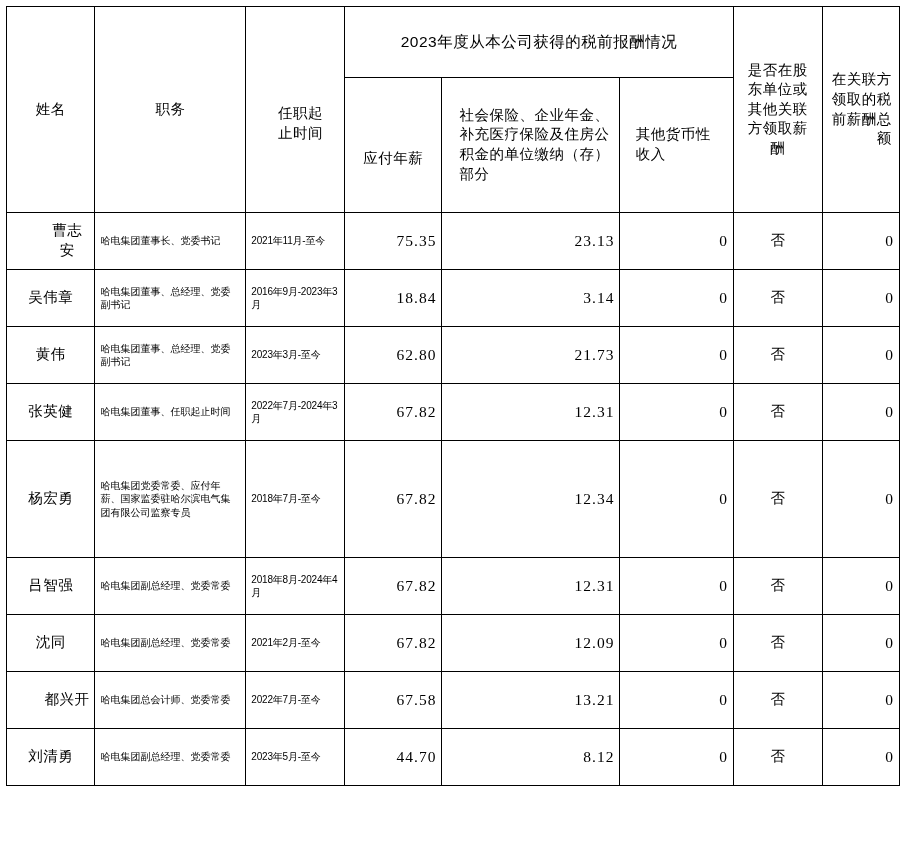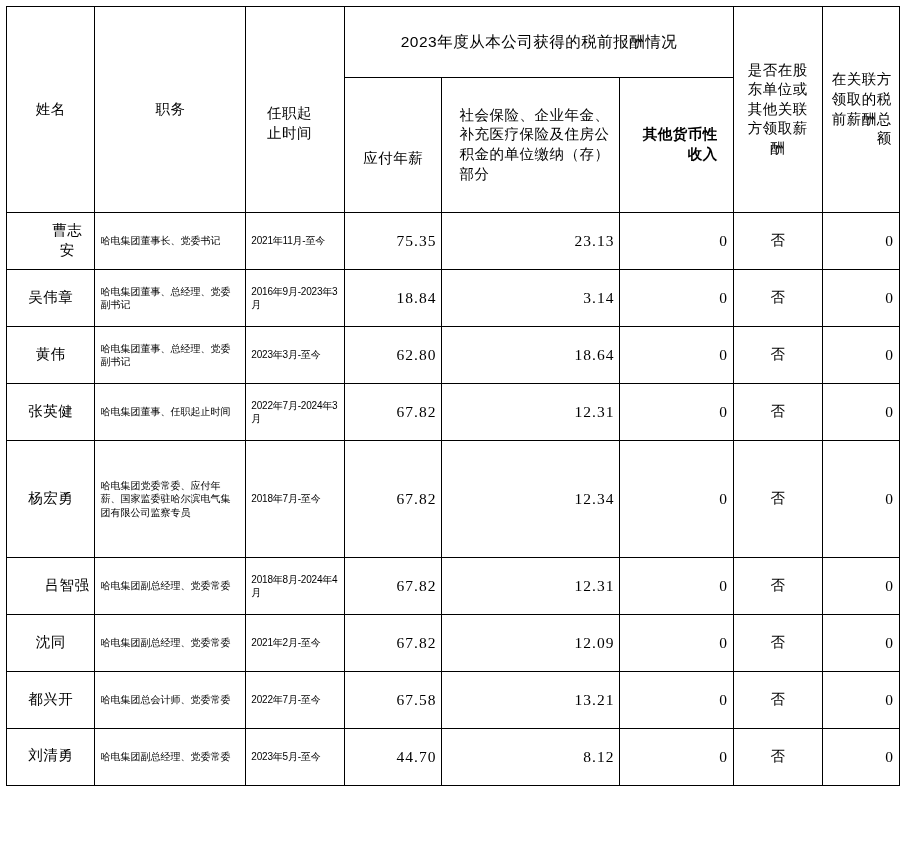--- a/index.html
+++ b/index.html
@@ -100,39 +100,39 @@
       <col class="hdr-insurance">
       <col class="hdr-other">
       <col class="hdr-share">
       <col class="hdr-related">
     </colgroup>
     <thead>
       <tr>
         <th rowspan="2" class="vtext">姓名</th>
         <th rowspan="2" class="vtext">职务</th>
         <th rowspan="2" class="vtext" style="width:98px;">
-          <span style="display:inline-block; width:56px; text-align:left;margin-top:28px;">任职起止时间</span>
+          <span style="display:inline-block; width:56px; text-align:right;margin-top:28px;">任职起止时间</span>
         </th>
         <th colspan="3" class="top-group" style="height:64px;border-radius:30px;">2023年度从本公司获得的税前报酬情况</th>
         <th rowspan="2" class="vtext-narrow">
           <span style="display:inline-block; width:66px; text-align:center;">是否在股东单位或其他关联方领取薪酬</span>
         </th>
         <th rowspan="2" class="vtext-narrow">
           <span style="display:inline-block; width:62px; text-align:right;">在关联方领取的税前薪酬总额</span>
         </th>
       </tr>
       <tr>
         <th class="vtext" style="height:128px;">
           <span style="display:inline-block; width:74px; text-align:center;margin-top:27px;">应付年薪</span>
         </th>
         <th class="vtext" style="text-align:center;">
           <span style="display:inline-block; width:160px; text-align:left;margin-left:12px;">社会保险、企业年金、补充医疗保险及住房公积金的单位缴纳（存）部分</span>
         </th>
         <th class="vtext">
-          <span style="display:inline-block; width:82px; text-align:right;font-weight:bold;">其他货币性收入</span>
+          <span style="display:inline-block; width:82px; text-align:left;">其他货币性收入</span>
         </th>
       </tr>
     </thead>
     <tbody>
       <tr>
         <td class="cell-name" style="height:50px;padding-left:38px;">曹志安</td>
         <td class="cell-position">哈电集团董事长、党委书记</td>
         <td class="cell-period">2021年11月-至今</td>
         <td class="cell-num">75.35</td>
         <td class="cell-num">23.13</td>
@@ -148,21 +148,21 @@
         <td class="cell-num">3.14</td>
         <td class="cell-num">0</td>
         <td class="cell-center">否</td>
         <td class="cell-num">0</td>
       </tr>
       <tr>
         <td class="cell-name" style="height:50px;border-radius:10px;">黄伟</td>
         <td class="cell-position">哈电集团董事、总经理、党委副书记</td>
         <td class="cell-period">2023年3月-至今</td>
         <td class="cell-num">62.80</td>
-        <td class="cell-num">18.64</td>
+        <td class="cell-num">21.73</td>
         <td class="cell-num">0</td>
         <td class="cell-center">否</td>
         <td class="cell-num">0</td>
       </tr>
       <tr>
         <td class="cell-name" style="height:50px;">张英健</td>
         <td class="cell-position">哈电集团董事、任职起止时间</td>
         <td class="cell-period">2022年7月-2024年3月</td>
         <td class="cell-num">67.82</td>
         <td class="cell-num">12.31</td>
@@ -174,51 +174,51 @@
         <td class="cell-name" style="height:110px;">杨宏勇</td>
         <td class="cell-position">哈电集团党委常委、应付年薪、国家监委驻哈尔滨电气集团有限公司监察专员</td>
         <td class="cell-period">2018年7月-至今</td>
         <td class="cell-num">67.82</td>
         <td class="cell-num">12.34</td>
         <td class="cell-num">0</td>
         <td class="cell-center">否</td>
         <td class="cell-num">0</td>
       </tr>
       <tr>
-        <td class="cell-name" style="height:50px;text-align:right;">吕智强</td>
+        <td class="cell-name" style="height:50px;">吕智强</td>
         <td class="cell-position">哈电集团副总经理、党委常委</td>
         <td class="cell-period">2018年8月-2024年4月</td>
         <td class="cell-num">67.82</td>
         <td class="cell-num">12.31</td>
         <td class="cell-num">0</td>
         <td class="cell-center">否</td>
         <td class="cell-num">0</td>
       </tr>
       <tr>
         <td class="cell-name" style="height:50px;">沈同</td>
         <td class="cell-position">哈电集团副总经理、党委常委</td>
         <td class="cell-period">2021年2月-至今</td>
         <td class="cell-num">67.82</td>
         <td class="cell-num">12.09</td>
         <td class="cell-num">0</td>
         <td class="cell-center">否</td>
         <td class="cell-num">0</td>
       </tr>
       <tr>
-        <td class="cell-name" style="height:50px;">都兴开</td>
+        <td class="cell-name" style="height:50px;text-align:right;">都兴开</td>
         <td class="cell-position">哈电集团总会计师、党委常委</td>
         <td class="cell-period">2022年7月-至今</td>
         <td class="cell-num">67.58</td>
         <td class="cell-num">13.21</td>
         <td class="cell-num">0</td>
         <td class="cell-center">否</td>
         <td class="cell-num">0</td>
       </tr>
       <tr>
-        <td class="cell-name" style="height:50px;font-family:Liberation Mono, monospace;">刘清勇</td>
+        <td class="cell-name" style="height:50px;">刘清勇</td>
         <td class="cell-position">哈电集团副总经理、党委常委</td>
         <td class="cell-period">2023年5月-至今</td>
         <td class="cell-num">44.70</td>
         <td class="cell-num">8.12</td>
         <td class="cell-num">0</td>
         <td class="cell-center">否</td>
         <td class="cell-num">0</td>
       </tr>
     </tbody>
   </table>

